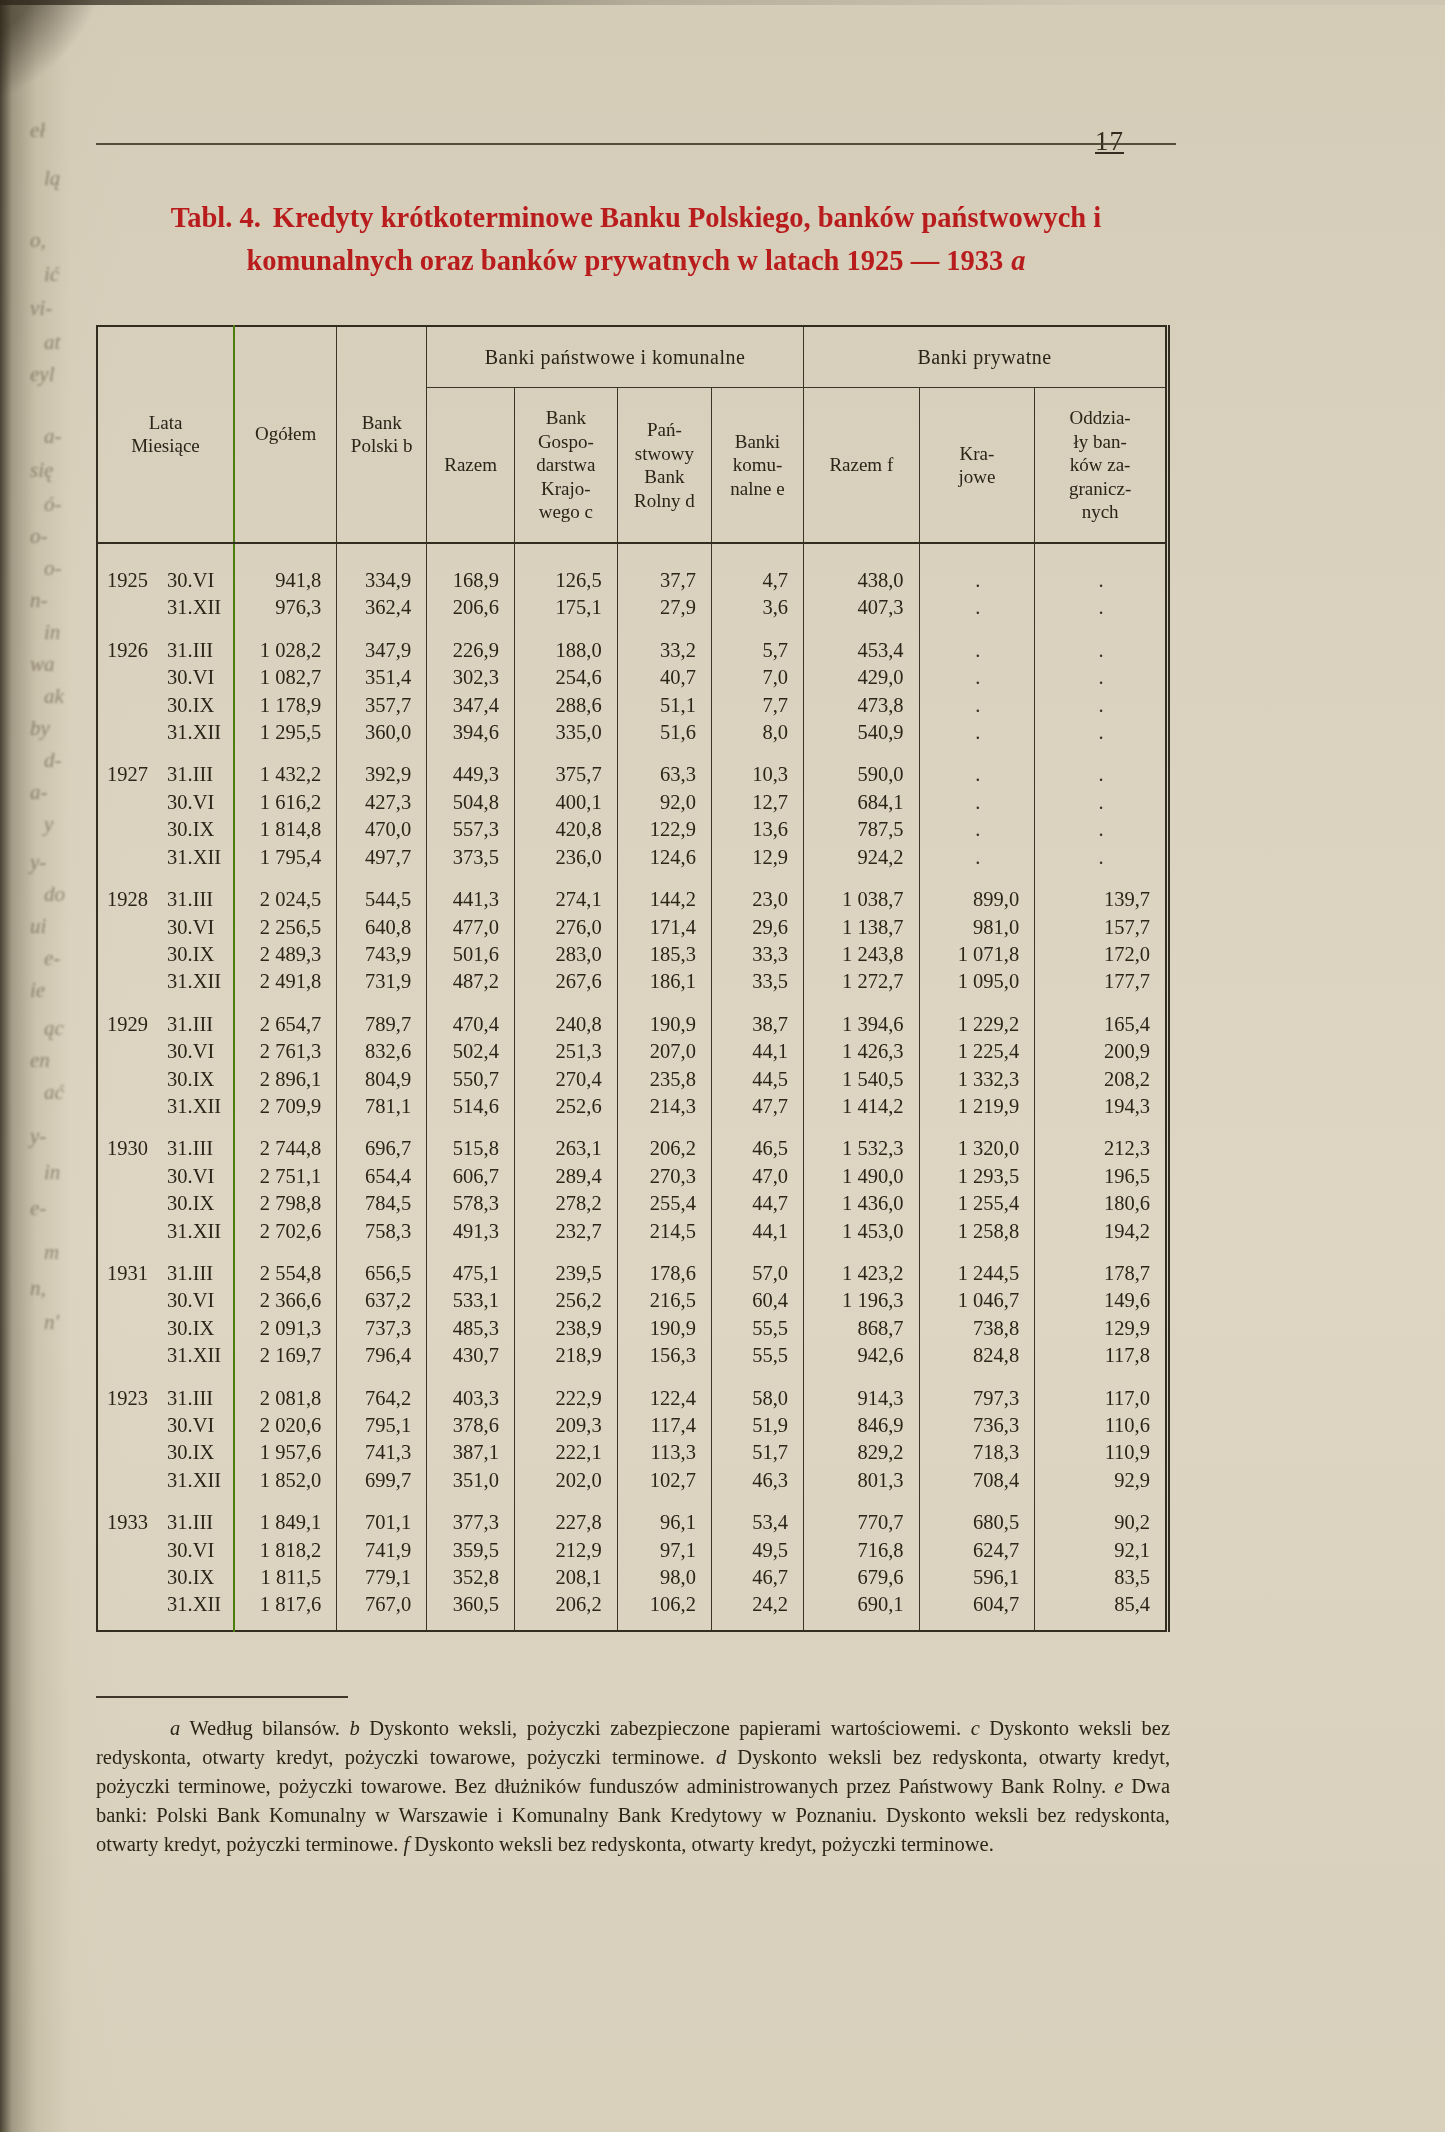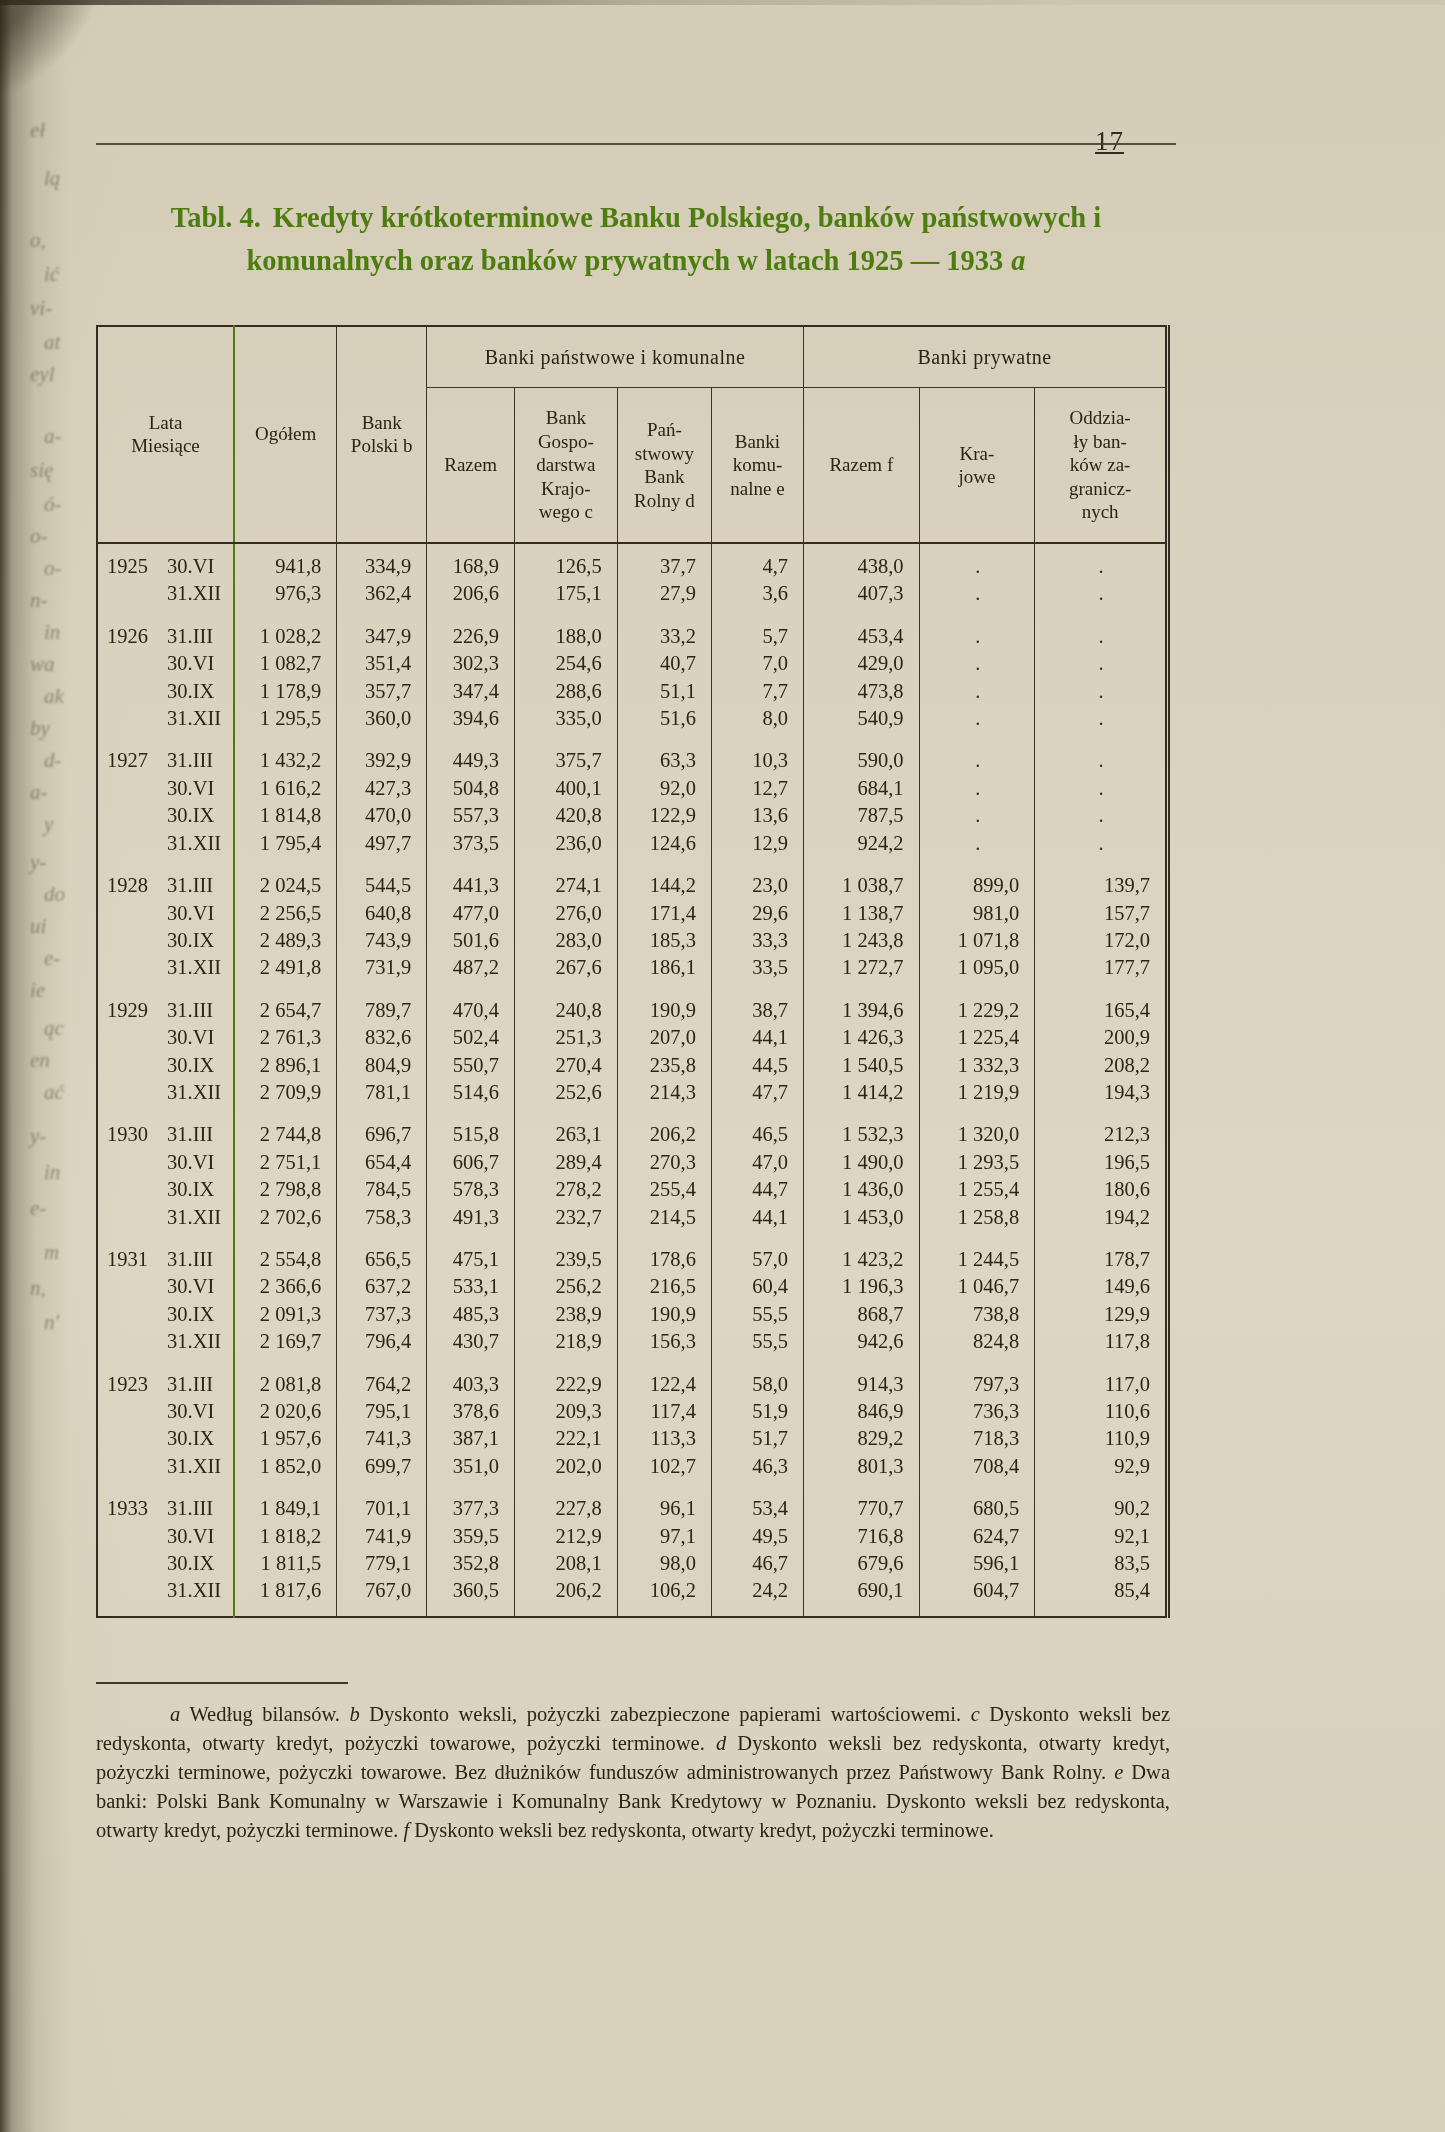--- a/index.html
+++ b/index.html
@@ -21,42 +21,42 @@
   .bleed span:nth-child(even) { left:44px; }
 
   .content { position:absolute; left:96px; top:126px; width:1080px; }
 
   .running-head { position:relative; text-align:center; font-size:27px;
     letter-spacing:3px; word-spacing:14px; color:#332c1f; }
   .running-head .pageno { position:absolute; right:52px; top:0; letter-spacing:1px;text-decoration:underline; }
   .head-rule { border:none; border-top:2.2px solid #473f2f; margin-top:17px; opacity:.9; }
 
   .table-title { margin:52px auto 0; width:1010px; text-align:center;
-    font-size:28.5px; font-weight:bold; line-height:1.5; color:#4d7c0f; }
+    font-size:28.5px; font-weight:bold; line-height:1.5; color:#b91c1c; }
   .table-title .title-label { margin-right:12px; }
   .table-title .title-note { font-style:italic; margin-left:8px; font-weight:bold; }
 
   table.tbl { margin-top:42px; width:1074px; border-collapse:collapse; table-layout:fixed;
     border:2.5px solid #332d21; border-right:5px double #332d21; }
   .tbl th, .tbl td { border-left:1px solid #3b3527; border-right:1px solid #3b3527; }
   .tbl thead th { border-top:1px solid #3b3527; border-bottom:1px solid #3b3527;
     font-weight:normal; font-size:19px; line-height:1.24; padding:18px 3px;
     text-align:center; vertical-align:middle; white-space:pre-line; }
   .tbl thead th.h-group { font-size:20px; height:46px; letter-spacing:.5px; }
   .tbl thead th[rowspan], .tbl thead tr.sub th { border-bottom:2.5px solid #332d21; }
   .tbl thead th.h-date, .tbl td.c-date { border-right:2px solid #4d7c0f; }
 
   .tbl tbody td { border-top:none; border-bottom:none; font-size:20.5px;
     line-height:1.24; padding:1px 15px 1px 2px; text-align:right; white-space:nowrap; }
   .tbl tbody td.c-date { text-align:left; padding-left:9px; }
   .tbl tbody td.c-date .yr { display:inline-block; width:60px; }
   .tbl tbody td.c-date .mo { display:inline-block; }
   .tbl tbody td.dot { text-align:center; padding-right:0; color:#3a3327; }
   .tbl tbody tr.group-gap td { padding-top:16px; }
-  .tbl tbody tr:first-child td { padding-top:10px; }
+  .tbl tbody tr:first-child td { padding-top:24px; }
   .tbl tbody tr:last-child td { padding-bottom:12px; }
 
   .fn-rule { width:252px; border:none; border-top:2px solid #3e372a; margin:64px 0 0 0; }
   .footnotes { margin-top:16px; width:1074px; font-size:20.5px; line-height:1.42;
     text-align:justify; text-indent:74px; color:#2b2518; }
   .footnotes i { font-style:italic; }
 
   .source { margin-top:30px; width:1074px; font-size:20.5px; line-height:1.5;
     text-indent:74px; color:#2b2518; }
   .src-label, .src-spaced { letter-spacing:4.5px; margin-right:10px; }

